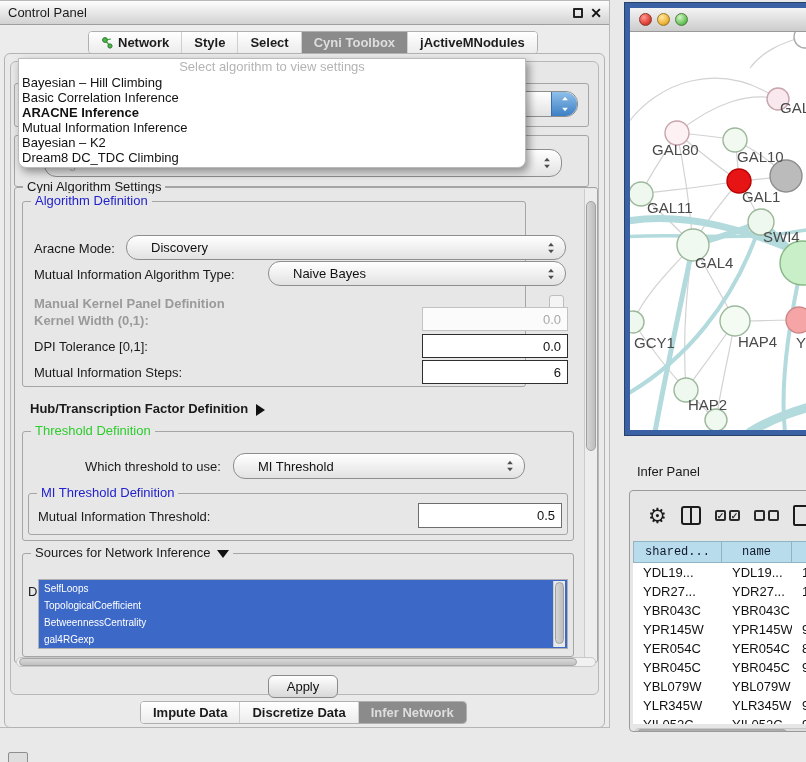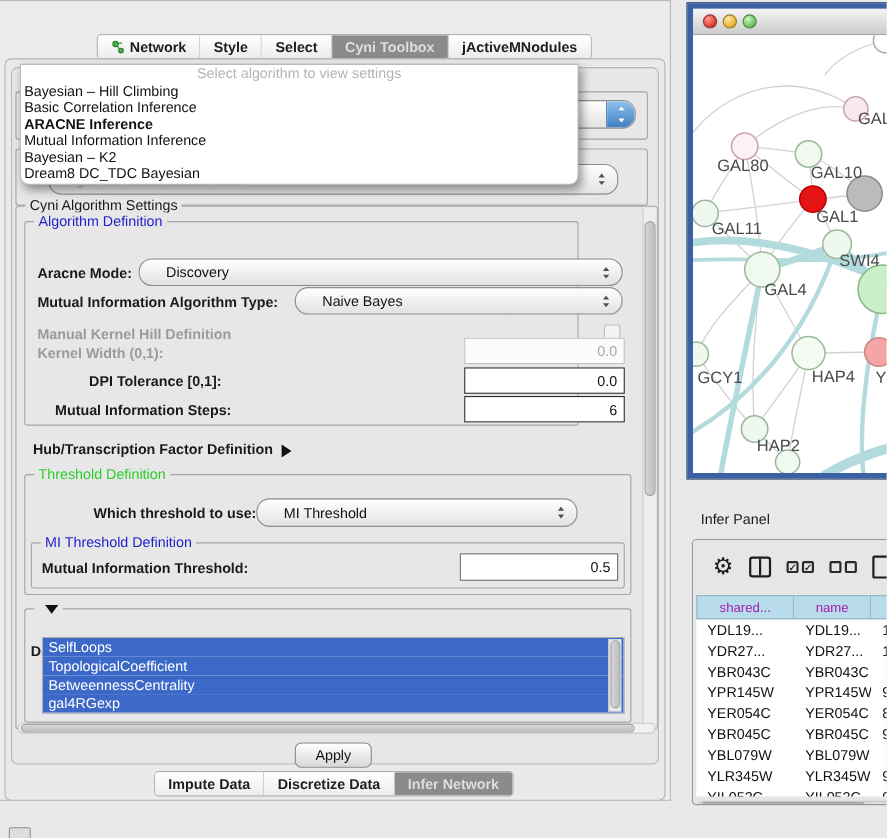--- a/index.html
+++ b/index.html
@@ -25,21 +25,21 @@
   .bottom-tabs { left:140px; top:700px; }
 
   
   .grp { position:absolute; border:1px solid #a5a5a5; border-radius:3px; }
   .gt { position:absolute; top:-9px; left:8px; background:#e7e7e7; padding:0 4px; font-size:13px; white-space:nowrap; }
   .gt.blue { color:#2222cc; }
   .gt.green { color:#2ecc2e; }
   .gt.dark { color:#1a1a1a; }
 
   .lbl { position:absolute; font-size:13px; color:#1a1a1a; white-space:nowrap; }
-  .lbl.b { font-weight:bold;text-align:right; }
+  .lbl.b { font-weight:normal;text-align:right; }
   .lbl.dis { color:#9a9a9a; font-weight:bold; }
 
   .combo { position:absolute; display:flex; align-items:center; border:1px solid #8e8e8e; border-radius:12px;
       background:linear-gradient(#ffffff,#e2e2e2); font-size:13px; color:#111; padding-left:24px; }
   .combo .arrows { position:absolute; right:10px; top:50%; transform:translateY(-50%); display:flex; flex-direction:column; gap:2px; }
   .arrow-up { width:0; height:0; border-left:4px solid transparent; border-right:4px solid transparent; border-bottom:5px solid #4d4d4d; }
   .arrow-dn { width:0; height:0; border-left:4px solid transparent; border-right:4px solid transparent; border-top:5px solid #4d4d4d; }
 
   .field { position:absolute; display:flex; align-items:center; justify-content:flex-end;
       padding-right:6px; background:#ffffff; border:1px solid #2e2e2e; font-size:13px; color:#111; }
@@ -48,21 +48,21 @@
   .cb { position:absolute; width:15px; height:15px; border:1px solid #bdbdbd; border-radius:3px; background:#f4f4f4; }
 
   
   .vsb-track { position:absolute; background:#ededed; border-left:1px solid #cccccc; }
   .vsb-thumb { position:absolute; background:linear-gradient(90deg,#d6d6d6,#bdbdbd); border:1px solid #a0a0a0; border-radius:5px; }
   .hsb-track { position:absolute; background:#f1f1f1; border:1px solid #c8c8c8; border-radius:5px; }
   .hsb-thumb { position:absolute; background:linear-gradient(#d9d9d9,#c0c0c0); border:1px solid #a6a6a6; border-radius:4px; }
 
   
   .attr-list { position:absolute; background:#ffffff; border:1px solid #b0b0b0; overflow:hidden; }
-  .attr-item { height:17px; line-height:17px; background:#3c68c8; color:#ffffff; font-size:13px; padding-left:5px; }
+  .attr-item { height:17px; line-height:17px; background:#3c68c8; color:#ffffff; font-size:10px; padding-left:5px; }
 
   
   .popup { position:absolute; left:18px; top:57px; width:508px; height:110px; background:#ffffff;
       border:1px solid #bbbbbb; border-radius:0 0 8px 8px; box-shadow:3px 4px 9px rgba(0,0,0,0.40); z-index:30; overflow:hidden; }
   .popup-prompt { height:16px; line-height:16px; text-align:center; color:#b4b4b4; font-size:13px; }
   .popup-item { height:15px; line-height:15px; font-size:13px; color:#111; padding-left:3px; white-space:nowrap; }
   .popup-item.bold { font-weight:bold; }
 
   .hub-arrow { display:inline-block; width:0; height:0; border-top:6px solid transparent; border-bottom:6px solid transparent;
       border-left:9px solid #111; margin-left:8px; vertical-align:middle; }
@@ -91,37 +91,42 @@
   .tp-toolbar { position:absolute; left:0; top:0; width:100%; height:48px; display:flex; align-items:center; gap:14px; padding-left:18px; }
   .gear { font-size:21px; color:#1c1c1c; line-height:1; }
   .colicon { width:20px; height:19px; border:2px solid #1c1c1c; border-radius:3px; position:relative; }
   .colicon:before { content:""; position:absolute; left:7px; top:0; width:2px; height:100%; background:#1c1c1c; }
   .cbpair { display:flex; gap:3px; }
   .mini-cb { width:11px; height:11px; border:2px solid #2a2a2a; border-radius:2px; font-size:9px; line-height:8px; text-align:center; color:#2a2a2a; font-weight:bold; }
   .docicon { width:17px; height:21px; border:2px solid #1c1c1c; border-radius:2px; }
 
   .tp-table { position:absolute; left:3px; top:50px; width:200px; }
   .tp-hrow { display:flex; height:22px; }
-  .tp-hcell { background:#b9dcec; border:1px solid #8fb4c4; border-left:none; font-size:12px; color:#a21caf;
-      display:flex; align-items:center; justify-content:center; }
+  .tp-hcell { background:#b9dcec; border:1px solid #8fb4c4; border-left:none; font-size:12px; color:#0f172a;
+      display:flex; align-items:center; justify-content:center;font-family:Liberation Mono, monospace; }
   .tp-hcell:first-child { border-left:1px solid #8fb4c4; }
   .tp-rows { height:161px; overflow:hidden; background:#ffffff; }
   .tp-row { display:flex; height:19px; }
   .tp-cell { font-size:13px; color:#111; display:flex; align-items:center; padding-left:10px; white-space:nowrap; overflow:hidden; }
   .c1 { width:89px; } .c2 { width:70px; } .c3 { width:41px; }
 
   .corner-box { position:absolute; left:8px; top:752px; width:20px; height:14px; border:1px solid #8e8e8e; background:#dedede; border-radius:2px; }
 </style>
 </head>
 <body>
 
 <div id="app">
 
   <div class="cp-window">
 
+    <div class="cp-titlebar">
+      <span class="cp-title">Control Panel</span>
+      <span class="win-btn-restore"></span>
+      <span class="win-btn-close">✕</span>
+    </div>
 
     <div class="tabbar top-tabs">
       <div class="tab">
         <svg width="13" height="13" viewBox="0 0 13 13">
           <line x1="4" y1="4" x2="9" y2="10" stroke="#3aa03a" stroke-width="1.2"></line>
           <line x1="4" y1="4" x2="10" y2="3" stroke="#3aa03a" stroke-width="1.2"></line>
           <circle cx="4" cy="4" r="2.4" fill="#49b849" stroke="#2c7a2c"></circle>
           <circle cx="9" cy="10" r="2.1" fill="#49b849" stroke="#2c7a2c"></circle>
         </svg>
         <span>Network</span>
@@ -182,34 +187,34 @@
 
     <span class="lbl b" style="left:34px; top:266px;">Mutual Information Algorithm Type:</span>
     <div class="combo" style="left:268px; top:260px; width:298px; height:25px;">
       <span>Naive Bayes</span>
       <span class="arrows">
           <i class="arrow-up" style="transform:scale(0.7)"></i>
           <i class="arrow-dn" style="transform:scale(0.7)"></i>
         </span>
     </div>
 
-    <span class="lbl dis" style="left:34px; top:295px;">Manual Kernel Hill Definition</span>
+    <span class="lbl dis" style="left:34px; top:295px;">Manual Kernel Panel Definition</span>
     <span class="cb" style="left:549px; top:294px;"></span>
 
     <span class="lbl dis" style="left:34px; top:312px;">Kernel Width (0,1):</span>
     <div class="field dis" style="left:422px; top:306px; width:146px; height:24px;">
       <span>0.0</span>
     </div>
 
-    <span class="lbl b" style="left:34px; top:338px;margin-left:47px;">DPI Tolerance [0,1]:</span>
+    <span class="lbl b" style="left:34px; top:338px;">DPI Tolerance [0,1]:</span>
     <div class="field" style="left:422px; top:333px; width:146px; height:24px;">
       <span>0.0</span>
     </div>
 
-    <span class="lbl b" style="left:50px; top:364px;">Mutual Information Steps:</span>
+    <span class="lbl b" style="left:34px; top:364px;">Mutual Information Steps:</span>
     <div class="field" style="left:422px; top:359px; width:146px; height:24px;">
       <span>6</span>
     </div>
 
     <span class="lbl" style="left:30px; top:400px; font-weight:bold;">
       <span>Hub/Transcription Factor Definition</span><span class="hub-arrow"></span>
     </span>
 
     <div class="grp" style="left:22px; top:430px; width:552px; height:110px; background:#e7e7e7;">
       <span class="gt green">Threshold Definition</span>
@@ -225,21 +230,21 @@
 
     <div class="grp" style="left:28px; top:492px; width:540px; height:42px; background:#e7e7e7;">
       <span class="gt blue">MI Threshold Definition</span>
     </div>
     <span class="lbl b" style="left:38px; top:508px;">Mutual Information Threshold:</span>
     <div class="field" style="left:418px; top:502px; width:144px; height:25px; border-color:#6e6e6e;">
       <span>0.5</span>
     </div>
 
     <div class="grp" style="left:22px; top:552px; width:552px; height:104px; background:#e7e7e7;">
-      <span class="gt dark"><span class="src-arrow"></span></span>
+      <span class="gt dark"><span>Sources for Network Inference</span><span class="src-arrow"></span></span>
     </div>
     <span class="lbl b" style="left:28px; top:583px;">Data Attributes</span>
 
     <div class="attr-list" style="left:38px; top:578px; width:530px; height:70px;">
       <div class="attr-item">SelfLoops</div>
       <div class="attr-item">TopologicalCoefficient</div>
       <div class="attr-item">BetweennessCentrality</div>
       <div class="attr-item">gal4RGexp</div>
     </div>
     <div class="vsb-track" style="left:553px; top:580px; width:12px; height:66px; background:#e9e9e9;">
@@ -266,21 +271,21 @@
       </div>
     </div>
 
     <div class="popup">
       <div class="popup-prompt">Select algorithm to view settings</div>
       <div class="popup-item">Bayesian – Hill Climbing</div>
       <div class="popup-item">Basic Correlation Inference</div>
       <div class="popup-item bold">ARACNE Inference</div>
       <div class="popup-item">Mutual Information Inference</div>
       <div class="popup-item">Bayesian – K2</div>
-      <div class="popup-item">Dream8 DC_TDC Bayesian</div>
+      <div class="popup-item">Dream8 DC_TDC Climbing</div>
     </div>
   </div>
 
   <div class="net-window">
     <div class="net-titlebar">
       <span class="light red"></span>
       <span class="light yellow"></span>
       <span class="light green"></span>
     </div>
     <div class="net-content">

